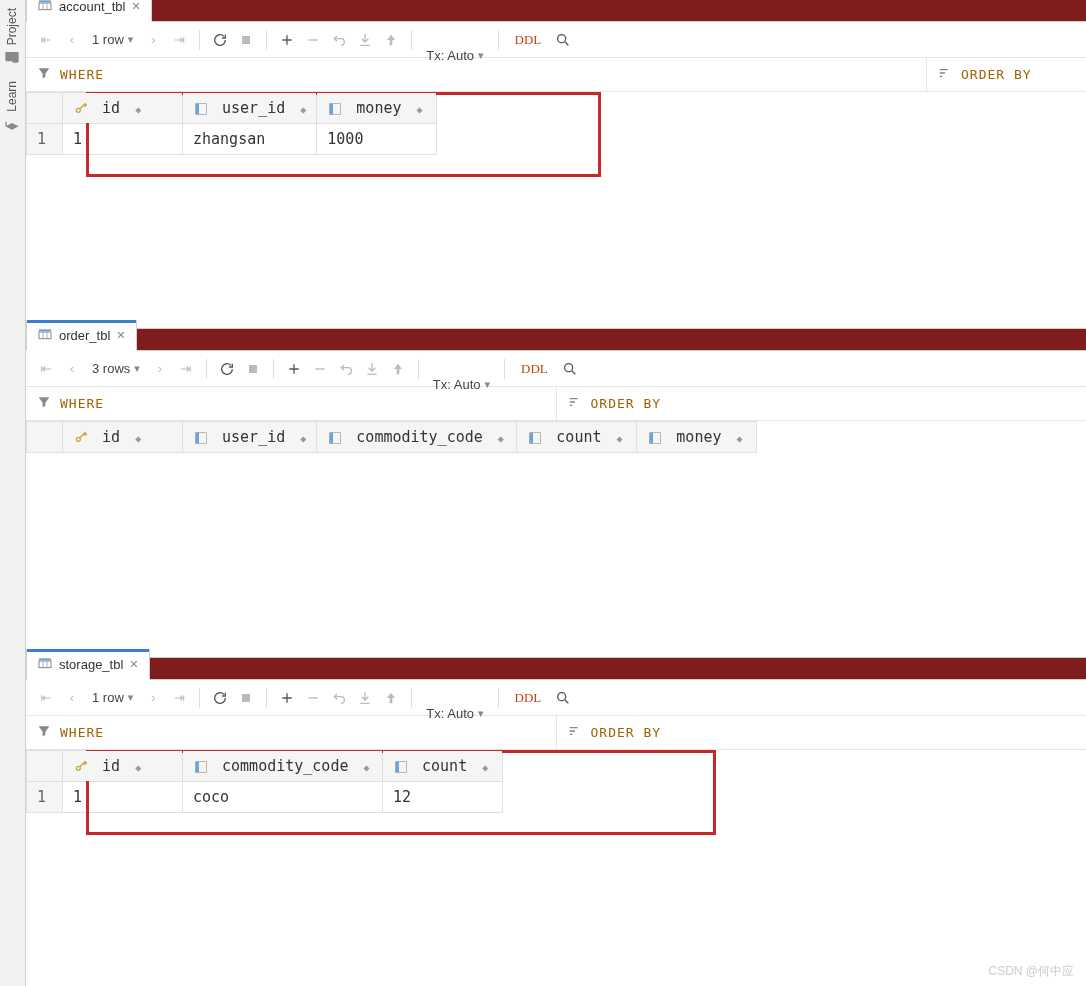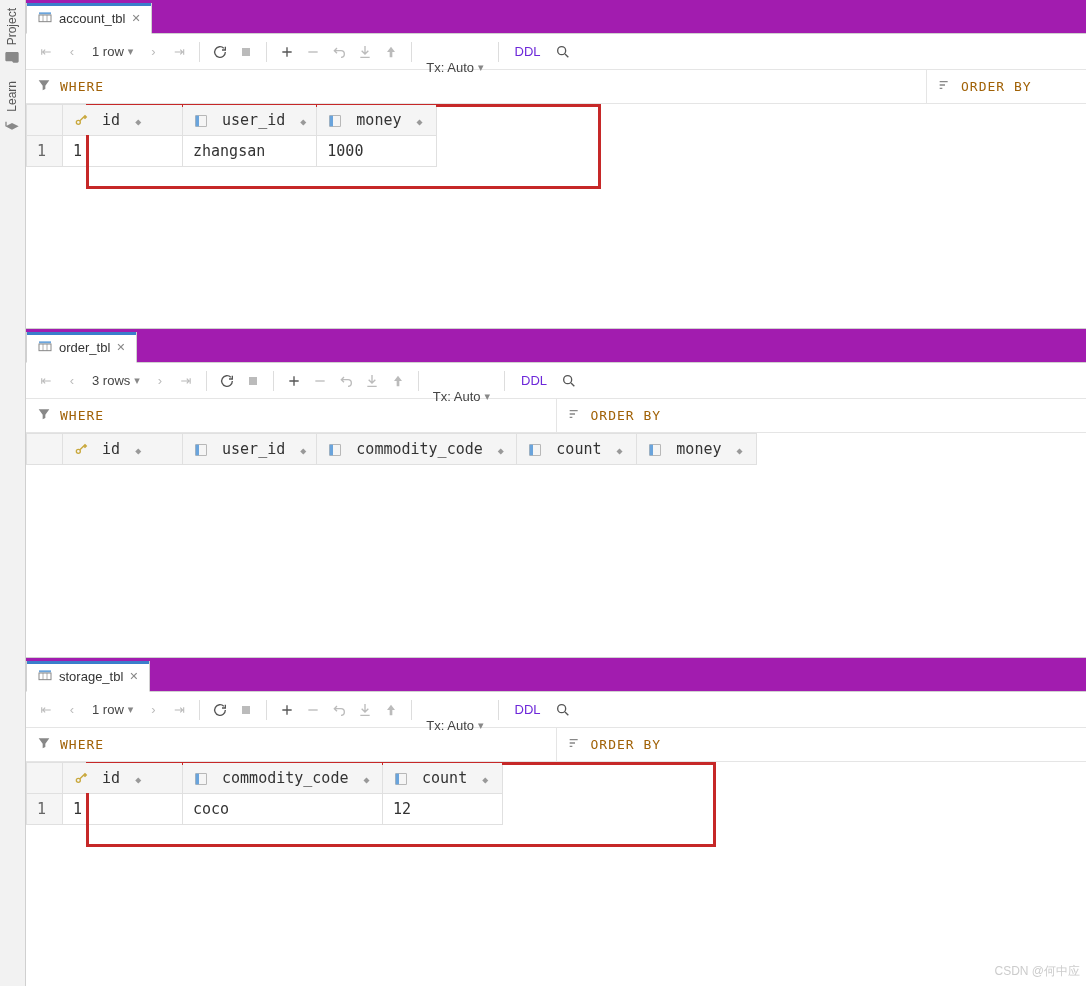--- a/index.html
+++ b/index.html
@@ -6,51 +6,51 @@
 body { font-family: -apple-system, "Segoe UI", sans-serif; font-size: 13px; background: #fff; color: #333; width: 1086px; height: 986px; position: relative; overflow: hidden; }
 .mono { font-family: "Consolas", "Monaco", monospace; margin-top: 9px; }
 
 .sidebar { position: absolute; left: 0; top: 0; width: 26px; height: 986px; background: #f2f2f2; border-right: 1px solid #d0d0d0; }
 .side-tab { writing-mode: vertical-rl; transform: rotate(180deg); padding: 8px 4px; font-size: 12px; color: #555; cursor: pointer; display: flex; align-items: center; gap: 4px; }
 
 .main { position: absolute; left: 26px; top: 0; right: 0; bottom: 0; display: flex; flex-direction: column; }
 .panel { flex: 1; display: flex; flex-direction: column; border-bottom: 1px solid #d0d0d0; min-height: 0; }
 .panel:last-child { border-bottom: none; }
 
-.tabbar { height: 34px; background: #a21caf; border-bottom: 1px solid #d0d0d0; display: flex; align-items: flex-end; }
+.tabbar { height: 22px; background: #7f1d1d; border-bottom: 1px solid #d0d0d0; display: flex; align-items: flex-end; }
 .tab { background: #fff; border: 1px solid #d0d0d0; border-bottom: none; padding: 5px 10px; display: flex; align-items: center; gap: 6px; font-size: 13px; position: relative; top: 1px; }
 .tab.active { border-bottom: 1px solid #fff; }
 .tab-underline { position: absolute; bottom: -1px; left: 0; right: 0; height: 3px; background: #3b7ecb; display: none; }
 .tab.active .tab-underline { display: block; top: -1px; bottom: auto; }
 .close-x { color: #888; font-size: 11px; cursor: pointer; }
 
 .toolbar { height: 36px; display: flex; align-items: center; padding: 0 8px; gap: 2px; border-bottom: 1px solid #e5e5e5; }
 .tbtn { width: 24px; height: 24px; display: flex; align-items: center; justify-content: center; color: #555; cursor: pointer; border-radius: 3px; }
 .tbtn.disabled { color: #bbb; cursor: default; }
 .rowcount { padding: 0 6px; font-size: 13px; color: #444; display: flex; align-items: center; gap: 4px; cursor: pointer; }
 .sep { width: 1px; height: 20px; background: #ddd; margin: 0 6px; }
 .txlabel { padding: 0 6px; font-size: 13px; color: #444; display: flex; align-items: center; gap: 4px; cursor: pointer; margin-top: 32px; }
-.ddl { padding: 0 8px; font-size: 13px; color: #6d28d9; cursor: pointer; }
+.ddl { padding: 0 8px; font-size: 13px; color: #c2410c; cursor: pointer; font-family: Liberation Serif, serif; }
 
 .filterbar { height: 34px; display: flex; border-bottom: 1px solid #e5e5e5; }
 .filter-where { flex: 1; display: flex; align-items: center; padding: 0 10px; gap: 8px; }
 .filter-order { width: 160px; display: flex; align-items: center; padding: 0 10px; gap: 8px; border-left: 1px solid #e5e5e5; }
 .filter-label { font-family: "Consolas", monospace; font-size: 13px; color: #a16207; letter-spacing: 1px; }
 
 .grid { flex: 1; overflow: auto; position: relative; background: #fff; }
 .gtable { border-collapse: collapse; }
 .gtable th, .gtable td { border: 1px solid #e0e0e0; padding: 6px 10px; text-align: left; font-size: 15px; }
 .gtable th { background: #f5f5f5; font-weight: normal; font-family: "Consolas", monospace; position: relative; }
 .rownum { background: #f5f5f5; text-align: right; width: 36px; color: #666; font-family: "Consolas", monospace; }
 .sortarrow { color: #999; font-size: 10px; margin-left: 6px; }
 .num { text-align: right; font-family: "Consolas", monospace; }
 .txt { font-family: "Consolas", monospace; }
 .highlight-box { position: absolute; border: 3px solid #c62828; pointer-events: none; }
 
-.watermark { position: absolute; right: 6px; bottom: 6px; font-size: 12px; color: #ccc; }
+.watermark { position: absolute; right: 12px; bottom: 6px; font-size: 12px; color: #ccc; }
 
 svg { width: 16px; height: 16px; }
 .chev { font-size: 11px; color: #888; }
 .col-icon { display: inline-flex; align-items: center; margin-right: 4px; vertical-align: middle; }
 </style>
 </head>
 <body>
 
 <div class="sidebar">
   <div class="side-tab">

